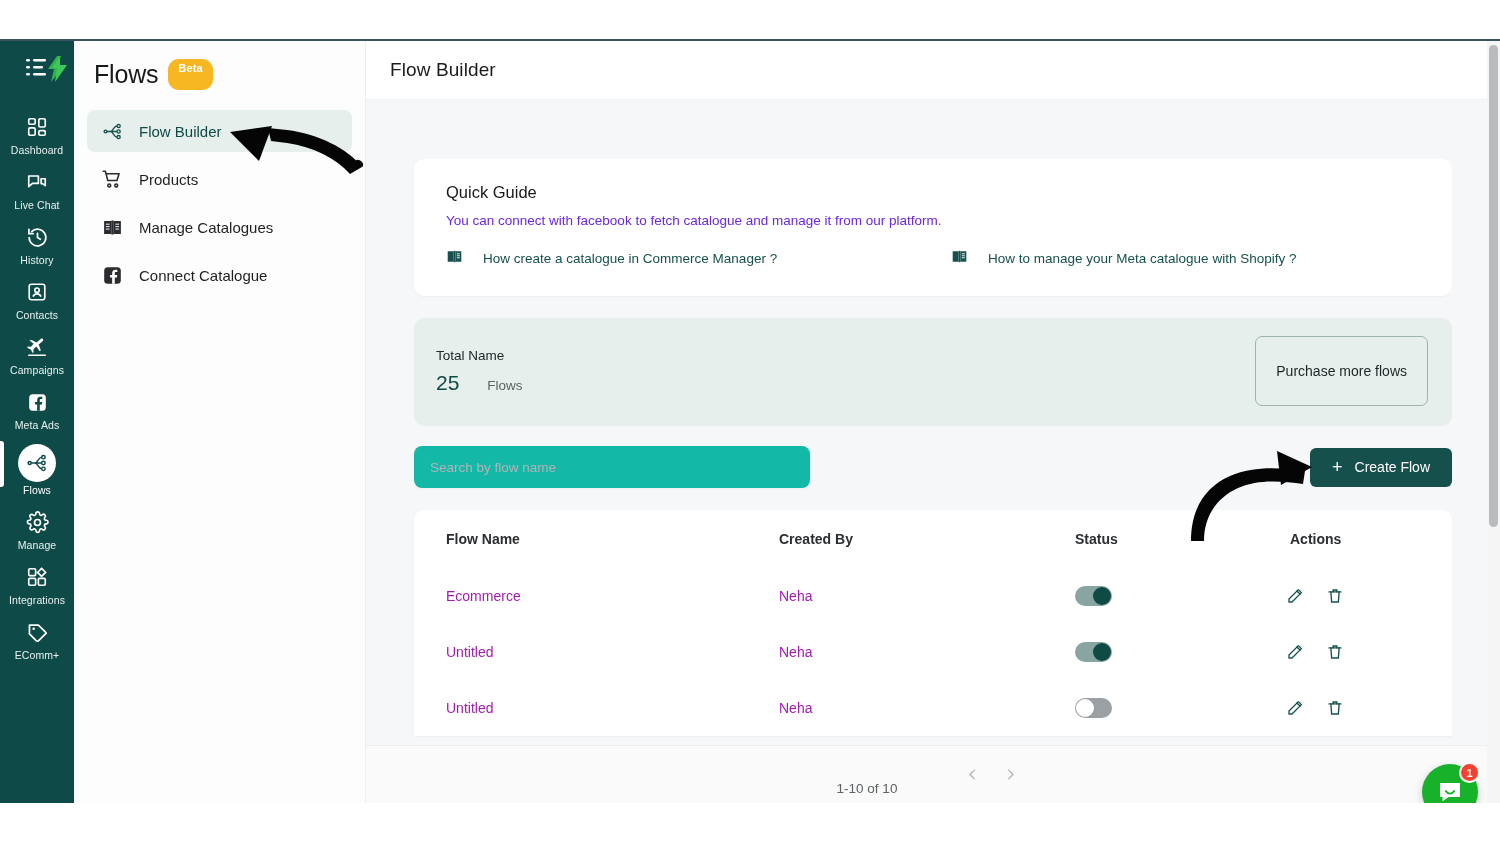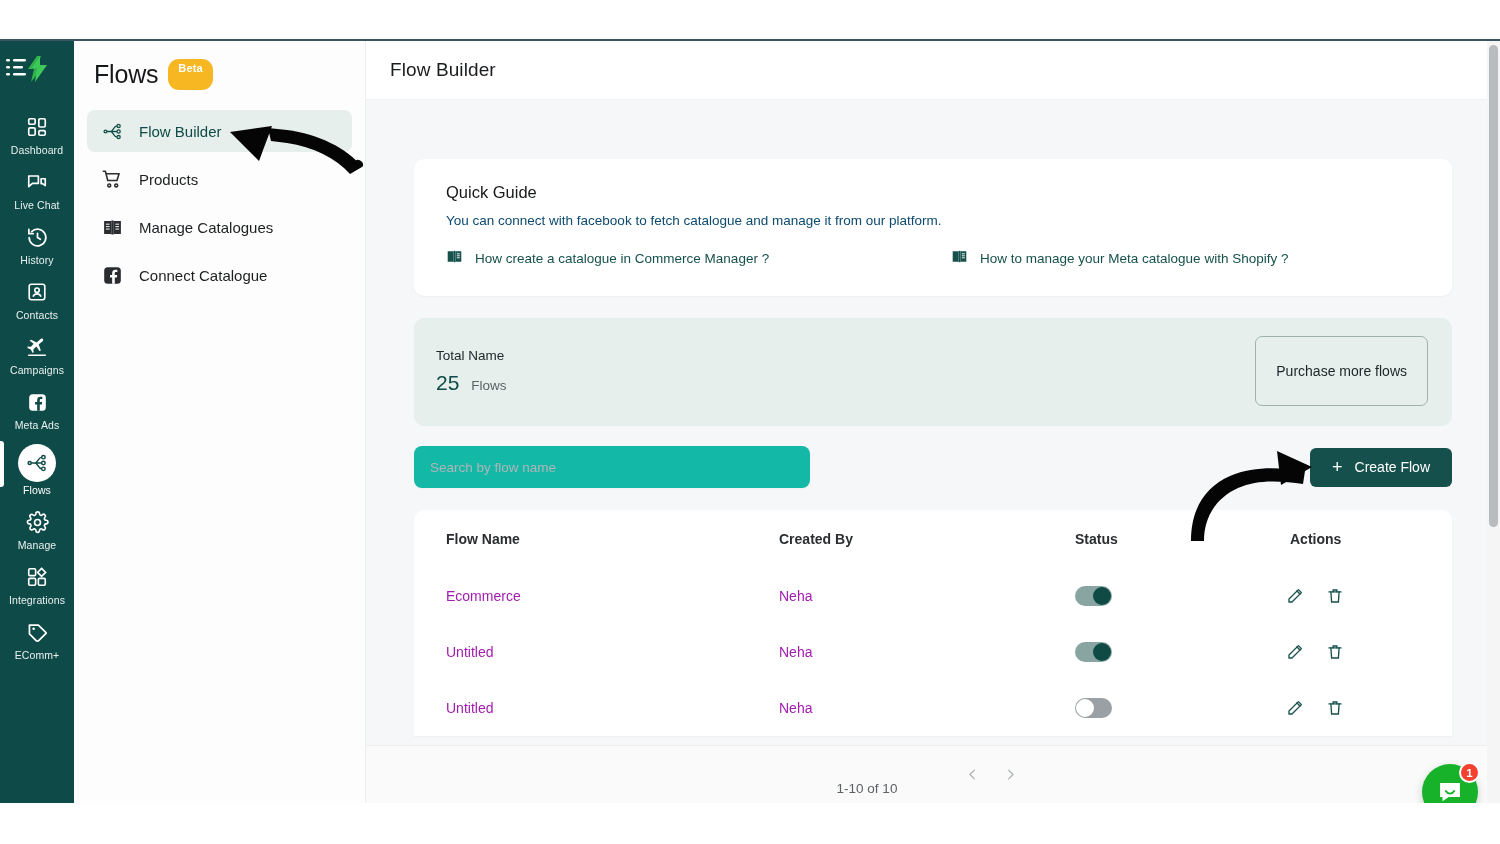--- a/index.html
+++ b/index.html
@@ -23,21 +23,21 @@
 
   
   .app {
     position:absolute; left:0; top:41px; width:1500px; height:762px;
     background:#fbfbfb; display:flex;
   }
 
   
   .rail {
     width:74px; flex:0 0 74px; background:#0e4a47;
-    display:flex; flex-direction:column; align-items:flex-start;
+    display:flex; flex-direction:column; align-items:flex-end;
     padding-top:8px; position:relative;
   }
   .logo { width:54px; height:40px; display:flex; align-items:center; justify-content:center; margin-bottom:18px; }
   .rail-item {
     width:74px; padding:7px 0 6px; display:flex; flex-direction:column;
     align-items:center; gap:4px; cursor:pointer; position:relative;
   }
   .rail-ico { width:26px; height:26px; display:flex; align-items:center; justify-content:center; }
   .rail-ico svg { display:block; }
   .rail-label { font-size:10.5px; color:#e9f1f0; letter-spacing:.1px; line-height:12px; }
@@ -83,36 +83,36 @@
 
   .main-body { flex:1; overflow:hidden; position:relative; padding:0 0 0 0; }
   .body-inner { padding:59px 48px 0 48px; }
 
   
   .card-guide {
     background:#ffffff; border-radius:10px; padding:24px 32px 28px;
     box-shadow:0 1px 2px rgba(16,24,40,.04);
   }
   .guide-title { font-size:16.5px; color:#16181a; margin-bottom:11px; font-weight:400; }
-  .guide-sub { font-size:13.5px; color:#0c4a6e; margin-bottom:20px; }
+  .guide-sub { font-size:13.5px; color:#6d28d9; margin-bottom:20px; }
   .guide-links { display:flex; }
   .guide-link {
-    display:flex; align-items:center; gap:12px; font-size:13.5px;
+    display:flex; align-items:center; gap:20px; font-size:13.5px;
     color:#16504c; cursor:pointer; text-decoration:none;
   }
   .guide-link:first-child { width:505px; flex:0 0 505px; }
 
   
   .card-quota {
     margin-top:22px; background:#e6efeb; border-radius:10px;
     padding:18px 24px 20px 22px; display:flex; align-items:center;
     justify-content:space-between; min-height:80px;
   }
   .quota-label { font-size:13.5px; color:#20282b; margin-bottom:8px; }
-  .quota-row { display:flex; align-items:baseline; gap:12px; }
+  .quota-row { display:flex; align-items:baseline; gap:28px; }
   .quota-num { font-size:21px; color:#0e4a47; }
   .quota-unit { font-size:13.5px; color:#5c6366; }
   .btn-purchase {
     background:transparent; border:1px solid #9fb3ad; border-radius:7px;
     color:#1c2426; font-size:14px; padding:26px 20px; cursor:pointer;
     font-family:inherit;
   }
 
   
   .toolbar { margin-top:20px; display:flex; align-items:center; justify-content:space-between; }

